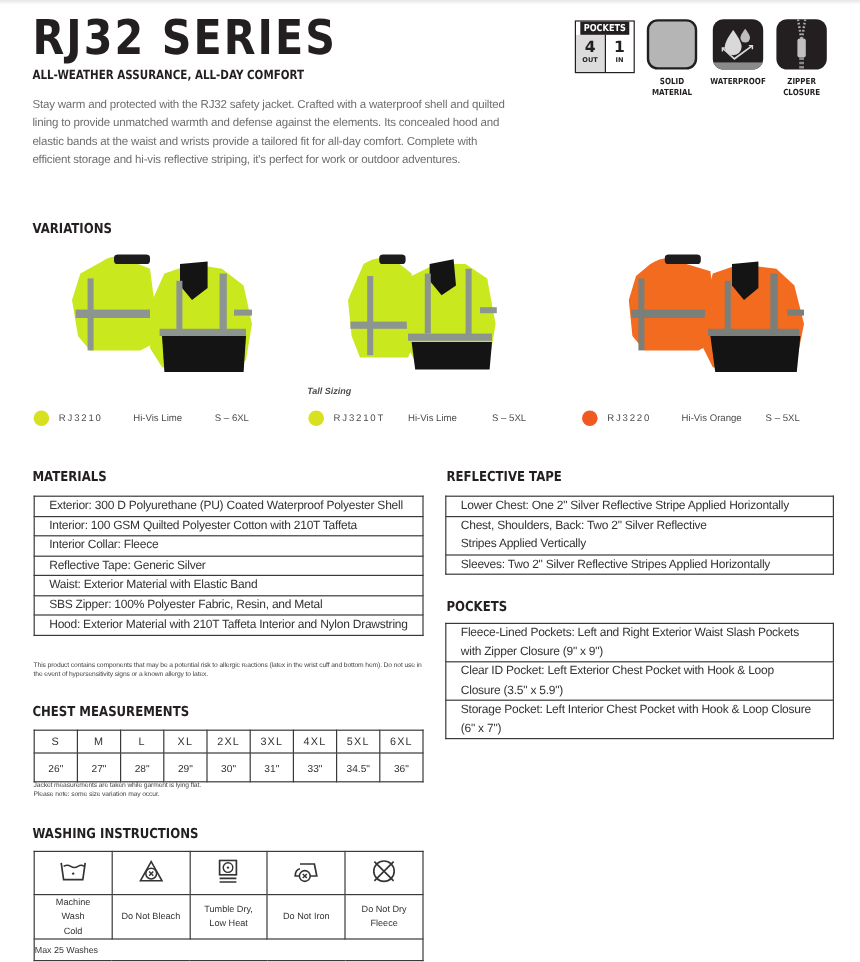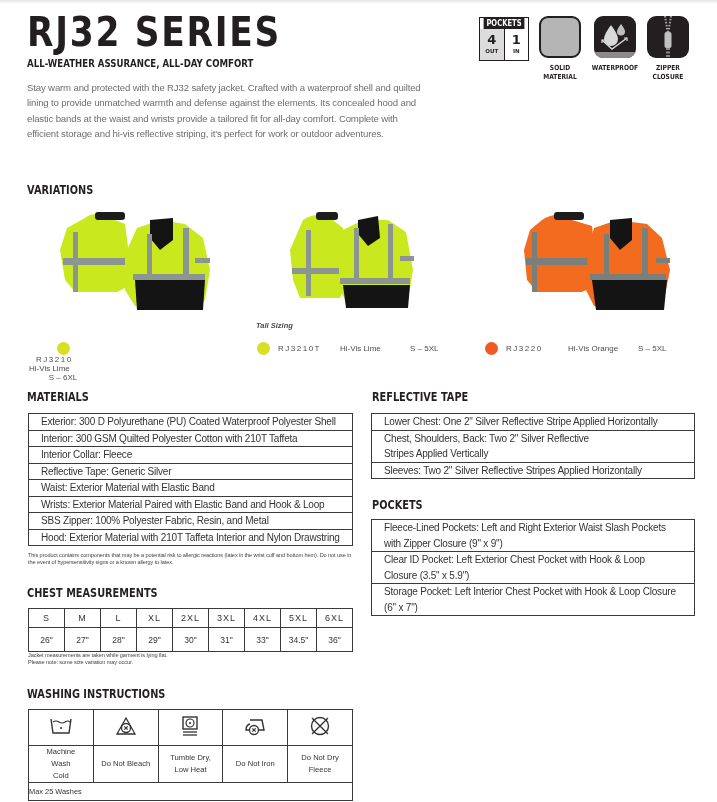--- a/index.html
+++ b/index.html
@@ -129,21 +129,21 @@
     <path d="M88 10 L110 8 L110 30 L98 40 L88 28 Z" fill="#141414"></path>
     <rect x="68" y="64" width="76" height="6" fill="#7a7f7a"></rect>
     <rect x="120" y="18" width="6" height="50" fill="#7a7f7a"></rect>
     <rect x="82" y="24" width="5" height="44" fill="#7a7f7a"></rect>
     <rect x="134" y="48" width="14" height="5" fill="#7a7f7a"></rect>
   </svg>
 </div>
 
 <div class="tall">Tall Sizing</div>
 
-<div class="var-row" style="left:28px;flex-direction:column;">
+<div class="var-row" style="left:28px;">
   <span class="dot" style="background:#d7e021;"></span>
   <span style="margin-left:8px;width:62px;letter-spacing:1.5px;">RJ3210</span>
   <span style="width:68px;">Hi-Vis Lime</span>
   <span>S – 6XL</span>
 </div>
 <div class="var-row" style="left:257px;">
   <span class="dot" style="background:#d7e021;"></span>
   <span style="margin-left:8px;width:62px;letter-spacing:1.5px;">RJ3210T</span>
   <span style="width:70px;">Hi-Vis Lime</span>
   <span>S – 5XL</span>
@@ -155,33 +155,30 @@
   <span>S – 5XL</span>
 </div>
 
 <div class="h2" style="left:27px;top:390px;">MATERIALS</div>
 <table class="spec" style="position:absolute;left:28px;top:413px;width:325px;">
   <tbody>
       <tr>
         <td>Exterior: 300 D Polyurethane (PU) Coated Waterproof Polyester Shell</td>
       </tr>
   <tr>
-        <td>Interior: 300 GSM Quilted Polyester Cotton with 210T Taffeta</td>
+        <td>Interior: 100 GSM Quilted Polyester Cotton with 210T Taffeta</td>
       </tr>
   <tr>
         <td>Interior Collar: Fleece</td>
       </tr>
   <tr>
         <td>Reflective Tape: Generic Silver</td>
       </tr>
   <tr>
         <td>Waist: Exterior Material with Elastic Band</td>
-      </tr>
-  <tr>
-        <td>Wrists: Exterior Material Paired with Elastic Band and Hook &amp; Loop</td>
       </tr>
   <tr>
         <td>SBS Zipper: 100% Polyester Fabric, Resin, and Metal</td>
       </tr>
   <tr>
         <td>Hood: Exterior Material with 210T Taffeta Interior and Nylon Drawstring</td>
       </tr>
 </tbody>
   </table>
 <div class="note" style="left:28px;top:552px;width:330px;">This product contains components that may be a potential risk to allergic reactions (latex in the wrist cuff and bottom hem). Do not use in the event of hypersensitivity signs or a known allergy to latex.</div>

